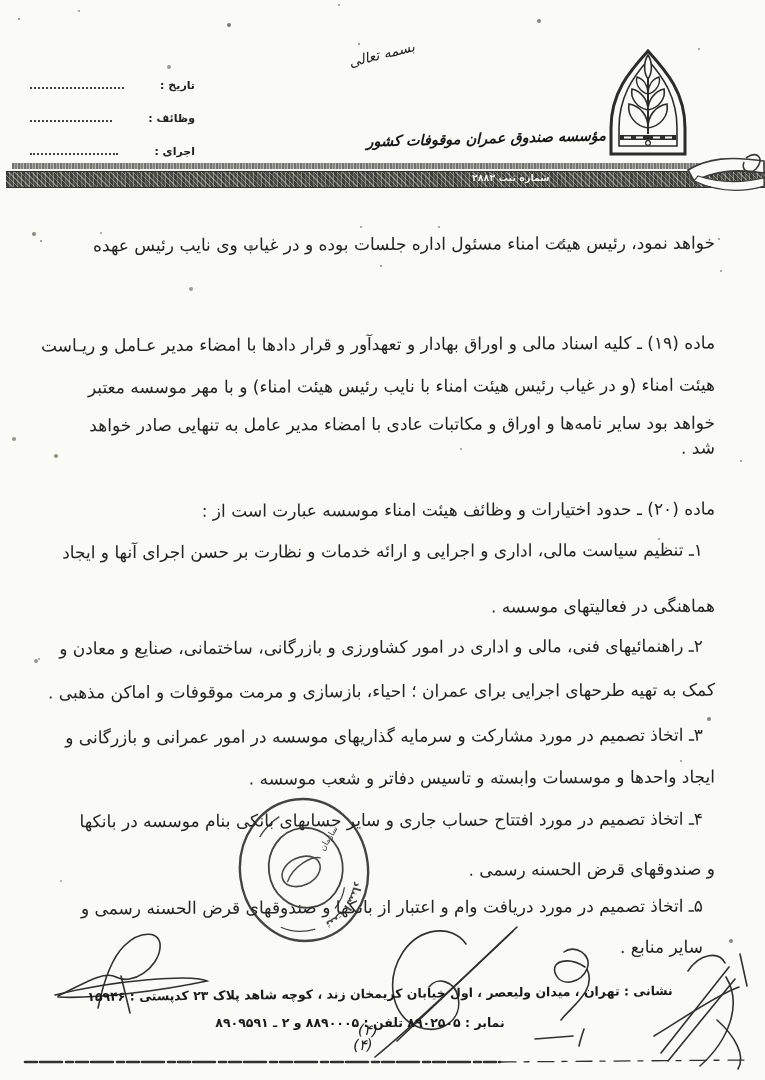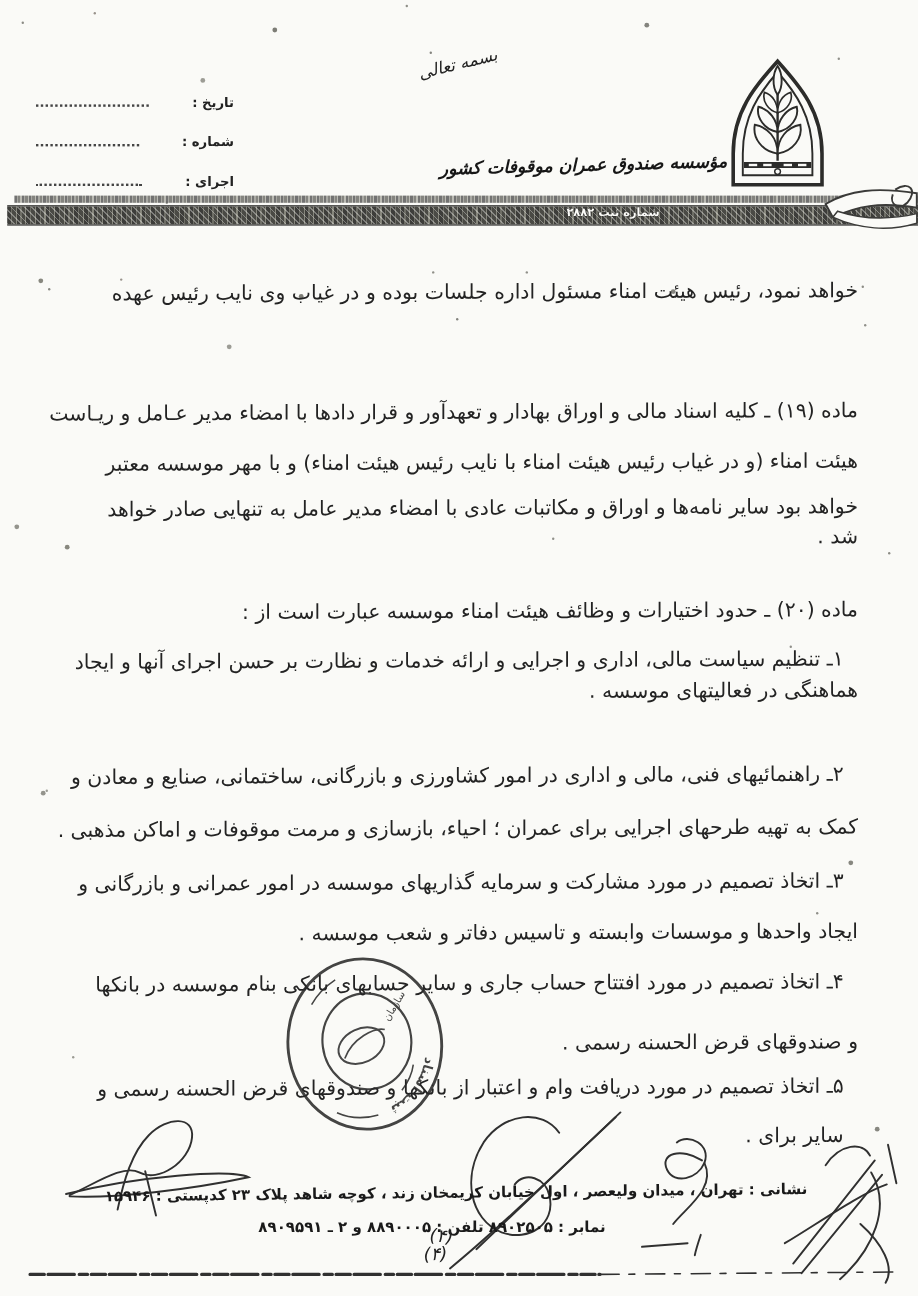--- a/index.html
+++ b/index.html
@@ -88,21 +88,21 @@
 
   <div class="speck" style="top:18px;left:18px;"></div>
   <div class="speck" style="top:240px;left:40px;"></div>
 
   <div class="ref-fields">
     <div class="ref-row">
       <span class="ref-label">تاریخ :</span>
       <span class="ref-line"></span>
     </div>
     <div class="ref-row">
-      <span class="ref-label">شماره :</span>
+      <span class="ref-label">وظائف :</span>
       <span class="ref-line"></span>
     </div>
     <div class="ref-row">
       <span class="ref-label">اجرای :</span>
       <span class="ref-line"></span>
     </div>
   </div>
 
   <div class="bismillah">بسمه تعالی</div>
 
@@ -138,29 +138,29 @@
   <div class="org-name">مؤسسه صندوق عمران موقوفات کشور</div>
 
   <div class="doc-body">
     <div class="line" style="top:234px">خواهد نمود، رئیس هیئت امناء مسئول اداره جلسات بوده و در غیاب وی نایب رئیس عهده</div>
     <div class="line" style="top:334px">ماده (۱۹) ـ کلیه اسناد مالی و اوراق بهادار و تعهدآور و قرار دادها با امضاء مدیر عـامل و ریـاست</div>
     <div class="line" style="top:376px">هیئت امناء (و در غیاب رئیس هیئت امناء با نایب رئیس هیئت امناء) و با مهر موسسه معتبر</div>
     <div class="line" style="top:414px">خواهد بود سایر نامه‌ها و اوراق و مکاتبات عادی با امضاء مدیر عامل به تنهایی صادر خواهد</div>
     <div class="line" style="top:439px">شد .</div>
     <div class="line" style="top:500px">ماده (۲۰) ـ حدود اختیارات و وظائف هیئت امناء موسسه عبارت است از :</div>
     <div class="line indent" style="top:541px">۱ـ تنظیم سیاست مالی، اداری و اجرایی و ارائه خدمات و نظارت بر حسن اجرای آنها و ایجاد</div>
-    <div class="line" style="top:567px">هماهنگی در فعالیتهای موسسه .</div>
+    <div class="line" style="top:597px">هماهنگی در فعالیتهای موسسه .</div>
     <div class="line indent" style="top:637px">۲ـ راهنمائیهای فنی، مالی و اداری در امور کشاورزی و بازرگانی، ساختمانی، صنایع و معادن و</div>
     <div class="line" style="top:681px">کمک به تهیه طرحهای اجرایی برای عمران ؛ احیاء، بازسازی و مرمت موقوفات و اماکن مذهبی .</div>
     <div class="line indent" style="top:726px">۳ـ اتخاذ تصمیم در مورد مشارکت و سرمایه گذاریهای موسسه در امور عمرانی و بازرگانی و</div>
     <div class="line" style="top:768px">ایجاد واحدها و موسسات وابسته و تاسیس دفاتر و شعب موسسه .</div>
     <div class="line indent" style="top:810px">۴ـ اتخاذ تصمیم در مورد افتتاح حساب جاری و سایر حسابهای بانکی بنام موسسه در بانکها</div>
     <div class="line" style="top:860px">و صندوقهای قرض الحسنه رسمی .</div>
     <div class="line indent" style="top:897px">۵ـ اتخاذ تصمیم در مورد دریافت وام و اعتبار از بانکها و صندوقهای قرض الحسنه رسمی و</div>
-    <div class="line indent" style="top:938px">سایر برای .</div>
+    <div class="line indent" style="top:938px">سایر منابع .</div>
   </div>
 
   <svg class="stamp" viewBox="0 0 140 152">
     <ellipse cx="70" cy="76" rx="64" ry="71" fill="none" stroke="#2b2b2b" stroke-width="2.4"></ellipse>
     <ellipse cx="72" cy="74" rx="37" ry="40" fill="none" stroke="#2b2b2b" stroke-width="1.8"></ellipse>
     <ellipse cx="67" cy="77" rx="20" ry="14" fill="none" stroke="#2f2f2f" stroke-width="1.6" transform="rotate(-18 67 77)"></ellipse>
     <path d="M52,86 C60,70 80,63 88,66" fill="none" stroke="#2f2f2f" stroke-width="1.4"></path>
     <path id="stamp-ring" d="M70,76 m-51,0 a51,57 0 1,1 102,0 a51,57 0 1,1 -102,0" fill="none"></path>
     <text font-size="11" fill="#2b2b2b" font-weight="bold">
       <textPath href="#stamp-ring" startOffset="55%">ثبت اسناد</textPath>

